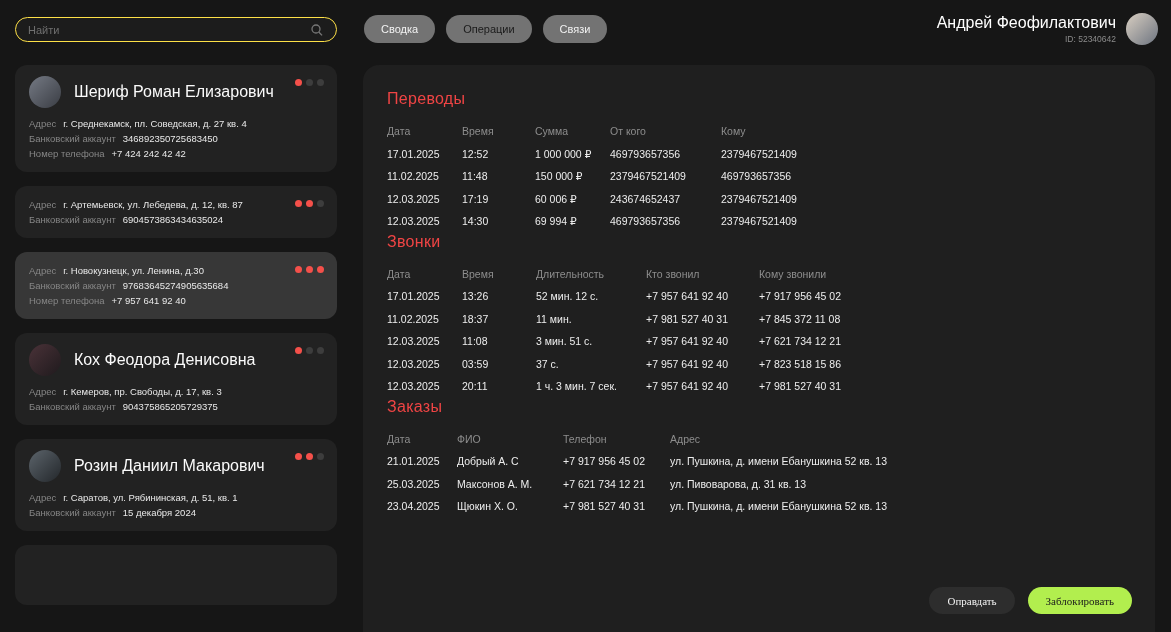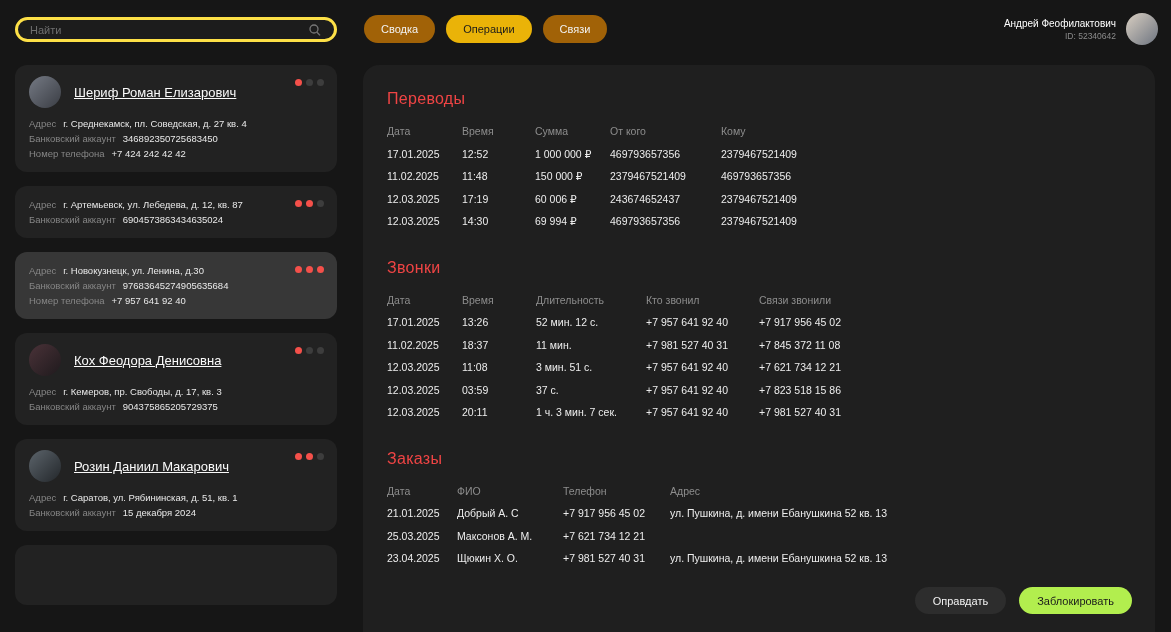--- a/index.html
+++ b/index.html
@@ -7,21 +7,21 @@
   body {
     background:#161616;
     font-family:"Liberation Sans","DejaVu Sans",sans-serif;
     color:#ededed;
     position:relative;
   }
   
   .sidebar { position:absolute; left:0; top:0; width:352px; height:632px; }
   .search {
     position:absolute; left:15px; top:17px; width:322px; height:25px;
-    background:#1c1c1c; border:3px solid #fde047; border-radius:13px;
+    background:#1c1c1c; border:1px solid #fde047; border-radius:13px;
     display:flex; align-items:center; padding:0 12px;
   }
   .search input {
     flex:1; background:transparent; border:none; outline:none;
     color:#dddddd; font-size:11px; font-family:inherit;
   }
   .search input::placeholder { color:#6f6f6f; }
   .search svg { flex:0 0 auto; }
   .cards {
     position:absolute; left:15px; top:65px; width:322px;
@@ -34,53 +34,53 @@
   .card.selected { background:#373737; }
   .card.sliver { height:60px; }
   .dots { position:absolute; top:14px; right:13px; display:flex; gap:4px; }
   .dot { width:7px; height:7px; border-radius:50%; }
   .card-head { display:flex; align-items:center; gap:13px; margin-bottom:8px; }
   .avatar {
     width:32px; height:32px; border-radius:50%; flex:0 0 32px;
     display:flex; align-items:center; justify-content:center;
     font-size:8px; color:#ffffff; letter-spacing:.3px;
   }
-  .card-name { font-size:13px; color:#fafafa;text-decoration:underline; }
+  .card-name { font-size:16px; color:#fafafa; }
   .field { display:flex; gap:7px; font-size:9.5px; line-height:15px; white-space:nowrap; }
   .field-label { color:#868686; }
   .field-value { color:#e9e9e9; }
   
   .tabs { position:absolute; left:364px; top:15px; display:flex; gap:11px; }
   .tab {
-    height:28px; padding:0 17px; border-radius:14px; background:#a16207;
+    height:28px; padding:0 17px; border-radius:14px; background:#737373;
     color:#f2f2f2; font-size:11px; display:flex; align-items:center;
     cursor:pointer; border:none; font-family:inherit;
   }
-  .tab.active { background:#eab308; color:#1b1b1b; }
+  .tab.active { background:#737373; color:#1b1b1b; }
   .userinfo { position:absolute; right:13px; top:13px; display:flex; align-items:center; gap:10px; }
   .user-text { text-align:right; }
-  .user-name { font-size:10px; color:#ffffff;margin-left:18px; }
+  .user-name { font-size:16px; color:#ffffff;margin-left:18px; }
   .user-id { font-size:8.5px; color:#8b8b8b; margin-top:2px; }
   .user-avatar { width:32px; height:32px; border-radius:50%; }
   
   .panel {
     position:absolute; left:363px; top:65px; right:16px; bottom:0;
     background:#1f1f1f; border-radius:16px 16px 0 0;
     padding:25px 24px;
   }
   .section-title { font-size:16px; font-weight:400; color:#ef4444; letter-spacing:.3px; margin-bottom:12px; }
-  .section + .section { margin-top:26px; }
+  .section + .section { }
   .trow { display:grid; grid-template-columns:var(--cols); height:22.5px; align-items:center; font-size:10.5px; }
   .trow .tcell { white-space:nowrap; color:#ededed; }
   .trow.thead .tcell { color:#8d8d8d; }
   
   .actions { position:absolute; right:23px; bottom:18px; display:flex; gap:13px; }
   .btn {
     height:27px; padding:0 18px; border-radius:14px; border:none;
-    font-size:11px; font-family:Liberation Sans, sans-serif; display:flex; align-items:center; cursor:pointer;
+    font-size:11px; font-family:Liberation Serif, serif; display:flex; align-items:center; cursor:pointer;
   }
   .btn-justify { background:#2d2d2d; color:#f2f2f2; }
   .btn-block { background:#b2ee4e; color:#1b1b1b; }
 </style>
 </head>
 <body>
 
 <div class="sidebar">
   <div class="search">
     <input type="text" placeholder="Найти" style="">
@@ -247,21 +247,21 @@
   </div>
 
   <div class="section">
     <div class="section-title">Звонки</div>
     <div class="table" style="--cols:75px 74px 110px 113px 1fr">
         <div class="trow thead">
           <span class="tcell">Дата</span>
           <span class="tcell">Время</span>
           <span class="tcell">Длительность</span>
           <span class="tcell">Кто звонил</span>
-          <span class="tcell">Связи звонили</span>
+          <span class="tcell">Кому звонили</span>
         </div>
         <div class="trow">
           <span class="tcell">17.01.2025</span>
           <span class="tcell">13:26</span>
           <span class="tcell">52 мин. 12 с.</span>
           <span class="tcell">+7 957 641 92 40</span>
           <span class="tcell">+7 917 956 45 02</span>
         </div>
         <div class="trow">
           <span class="tcell">11.02.2025</span>
@@ -306,20 +306,21 @@
         <div class="trow">
           <span class="tcell">21.01.2025</span>
           <span class="tcell">Добрый А. С</span>
           <span class="tcell">+7 917 956 45 02</span>
           <span class="tcell">ул. Пушкина, д. имени Ебанушкина 52 кв. 13</span>
         </div>
         <div class="trow">
           <span class="tcell">25.03.2025</span>
           <span class="tcell">Максонов А. М.</span>
           <span class="tcell">+7 621 734 12 21</span>
+          <span class="tcell">ул. Пивоварова, д. 31 кв. 13</span>
         </div>
         <div class="trow">
           <span class="tcell">23.04.2025</span>
           <span class="tcell">Щюкин Х. О.</span>
           <span class="tcell">+7 981 527 40 31</span>
           <span class="tcell">ул. Пушкина, д. имени Ебанушкина 52 кв. 13</span>
         </div>
       </div>
   </div>
 

